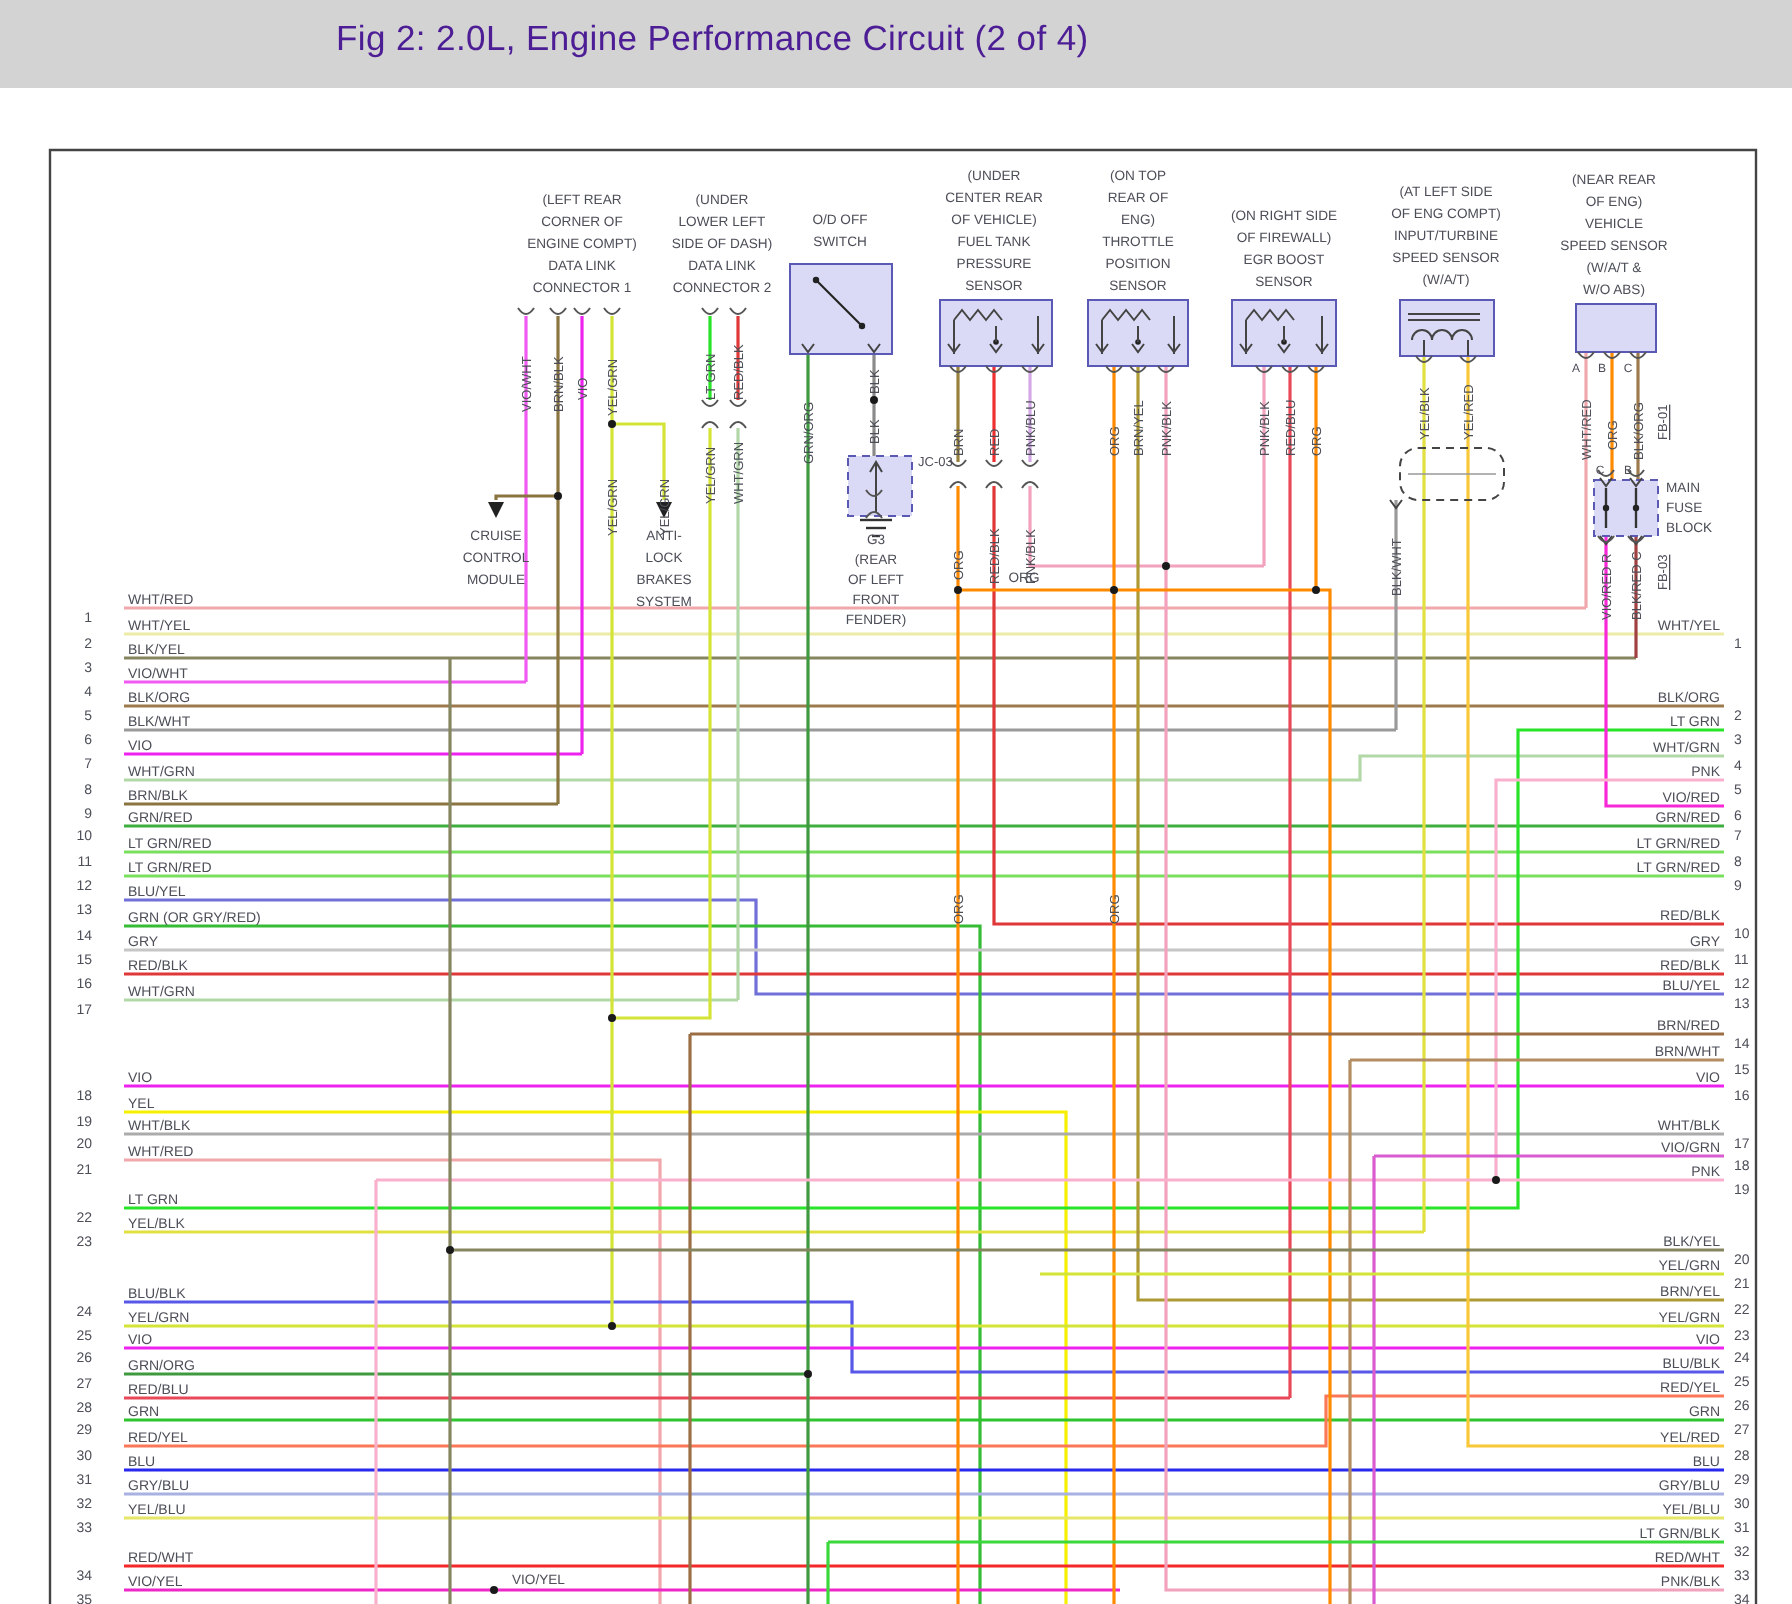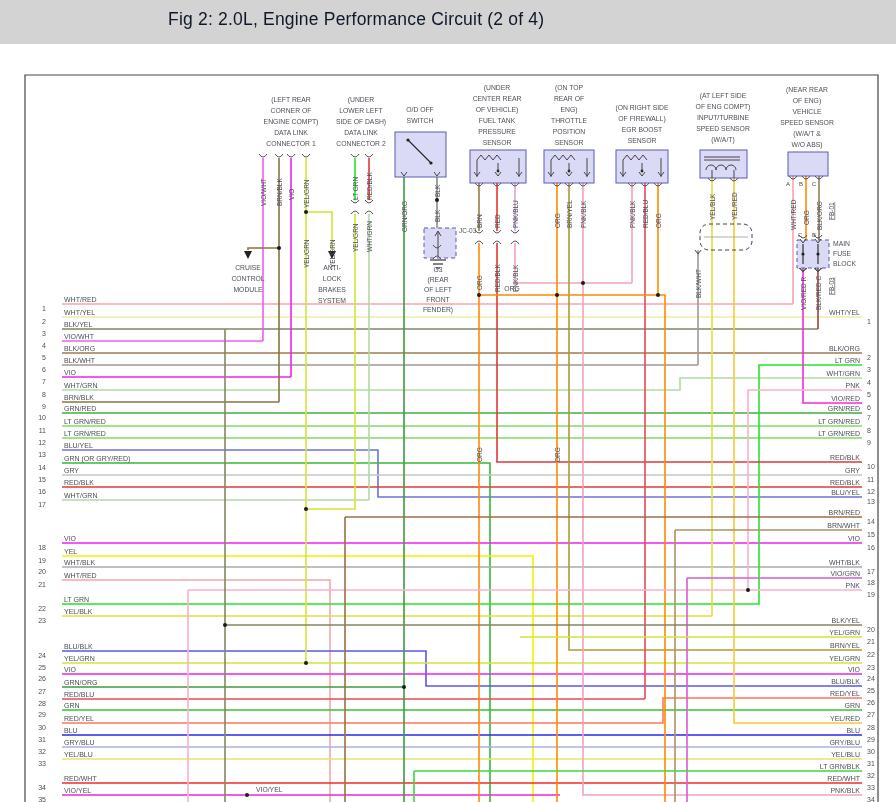--- a/index.html
+++ b/index.html
@@ -1,18 +1,18 @@
 <!DOCTYPE html>
 <html><head>
 <meta charset="utf-8">
 <style>
   html,body{margin:0;padding:0;background:#fff;font-family:"Liberation Sans",sans-serif;}
   #stage{position:relative;width:896px;height:802px;overflow:hidden;background:#fff;}
   #titlebar{position:absolute;left:0;top:0;width:896px;height:44px;background:#d3d3d3;}
-  #titlebar span{position:absolute;left:168px;top:9px;font-size:17.5px;color:#0f172a;letter-spacing:.2px;}
+  #titlebar span{position:absolute;left:168px;top:9px;font-size:17.5px;color:#4c1d95;letter-spacing:.2px;}
   svg{position:absolute;left:0;top:0;}
   svg text{font-family:"Liberation Sans",sans-serif;}
 </style>
 </head>
 <body>
 <div id="stage">
   <div id="titlebar">
     <span>Fig 2: 2.0L, Engine Performance Circuit (2 of 4)</span>
   </div>
   <svg id="diagram" width="896" height="802" viewBox="0 0 896 802">

